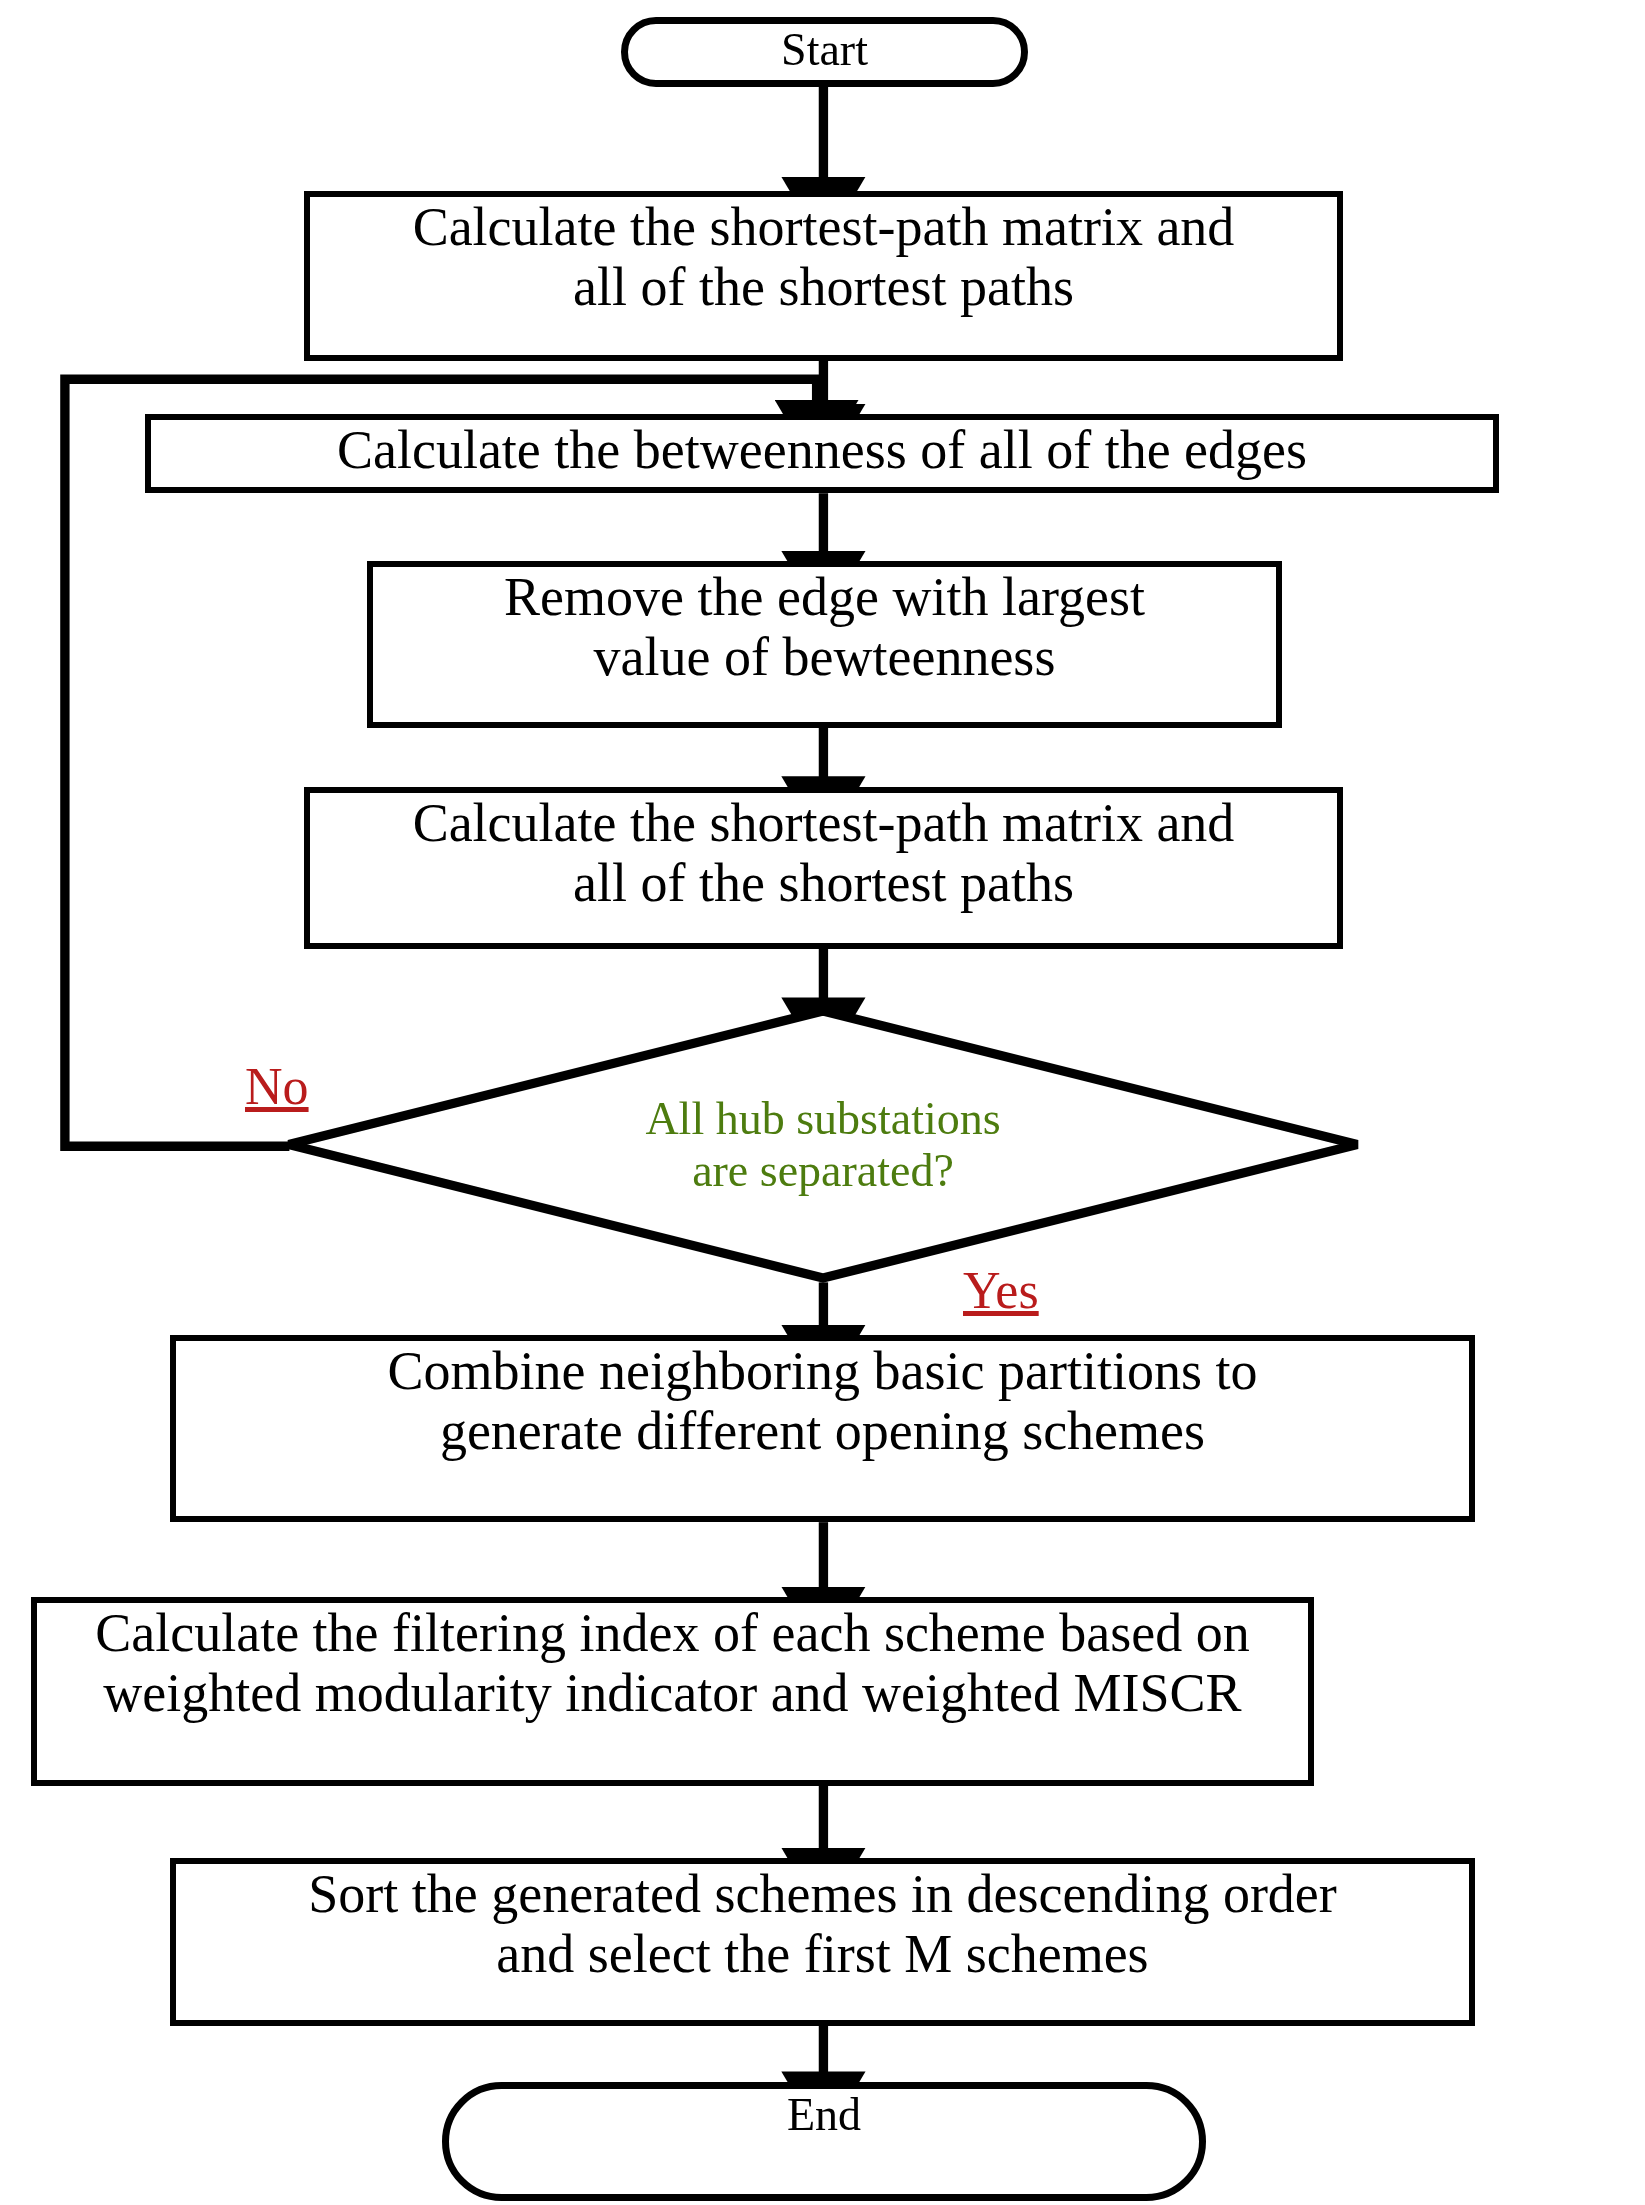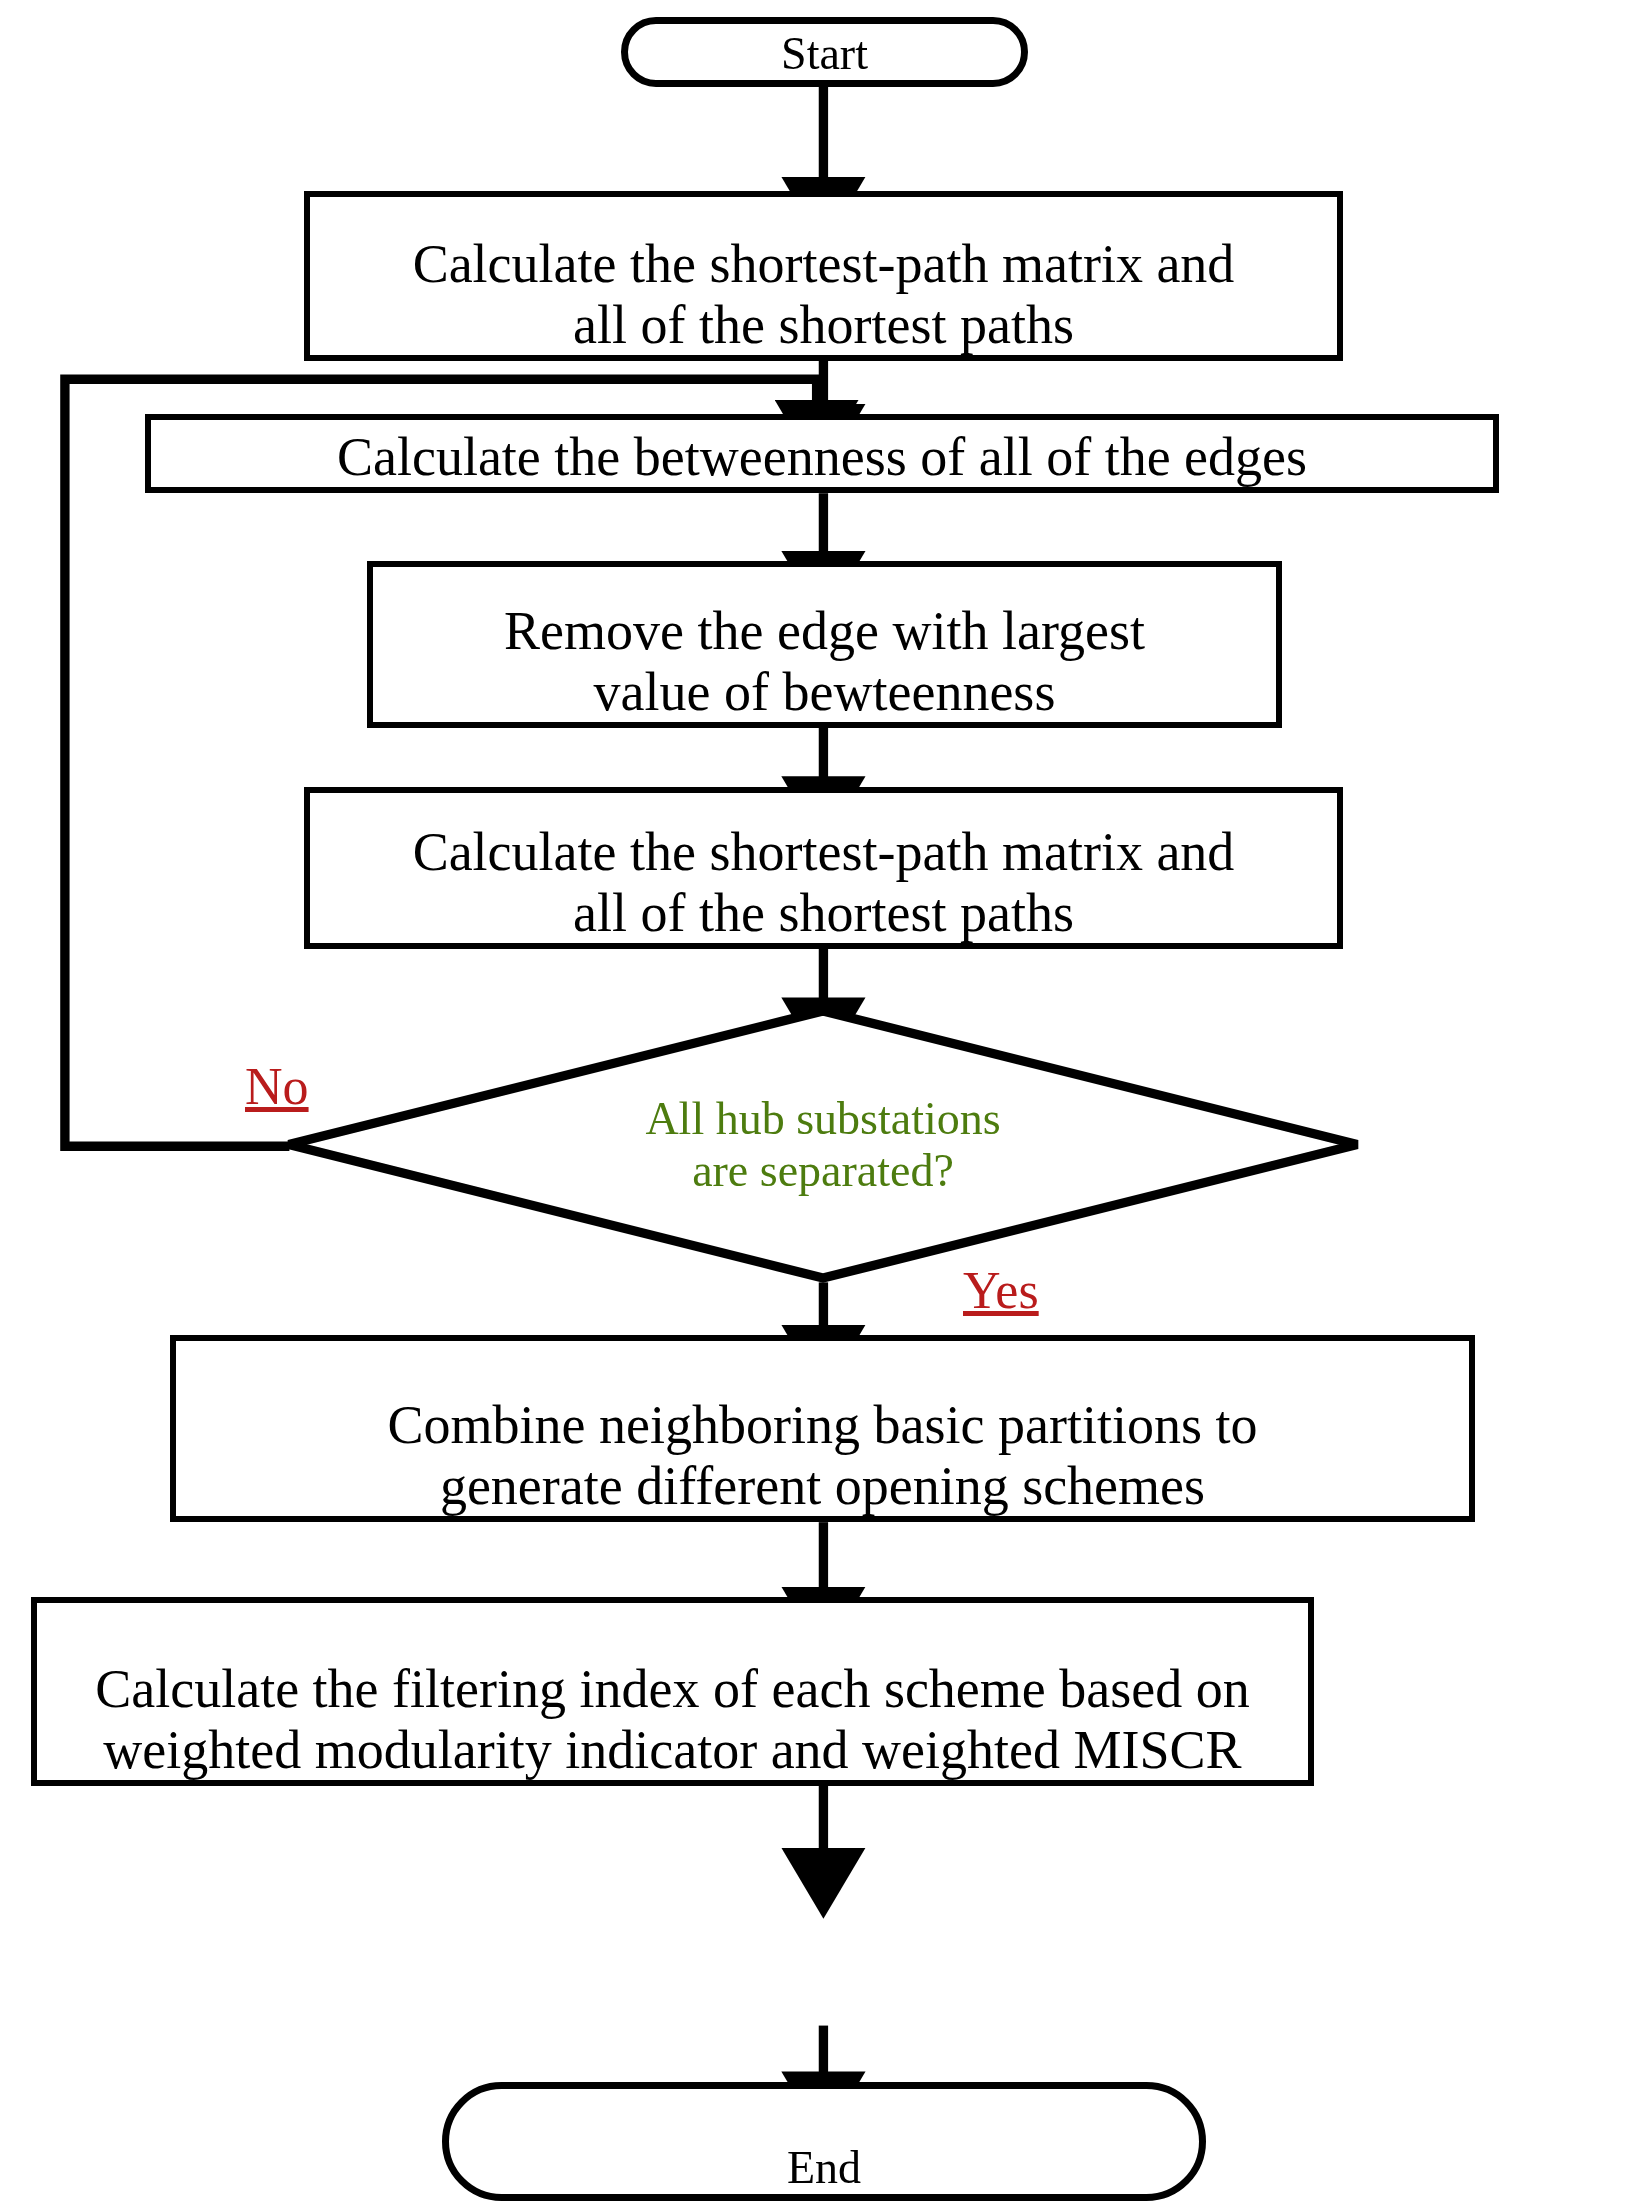--- a/index.html
+++ b/index.html
@@ -14,21 +14,21 @@
     background: #ffffff;
     font-family: "Liberation Serif", "DejaVu Serif", serif;
     color: #000000;
     overflow: hidden;
   }
   
   .node {
     position: absolute;
     box-sizing: border-box;
     display: flex;
-    align-items: flex-end;
+    align-items: flex-start;
     justify-content: center;
     text-align: center;
     background: #ffffff;
     color: #000000;
     line-height: 1.12;
     white-space: pre-line;
     z-index: 3;
   }
   .terminal {
     border: 7.7px solid #000000;
@@ -159,19 +159,23 @@
   <div class="node process" style="left:170px; top:1335px; width:1305px; height:187px;">
     <span>Combine neighboring basic partitions to
 generate different opening schemes</span>
   </div>
 
   <div class="node process" style="left:31px; top:1597px; width:1283px; height:189px;">
     <span>Calculate the filtering index of each scheme based on
 weighted modularity indicator and weighted MISCR</span>
   </div>
 
+  <div class="node process" style="left:170px; top:1858px; width:1305px; height:168px;">
+    <span>Sort the generated schemes in descending order
+and select the first M schemes</span>
+  </div>
 
   <div class="node terminal" style="left:442px; top:2082px; width:764px; height:119px;">
     <span>End</span>
   </div>
 
 </div>
 
 
 </body></html>

